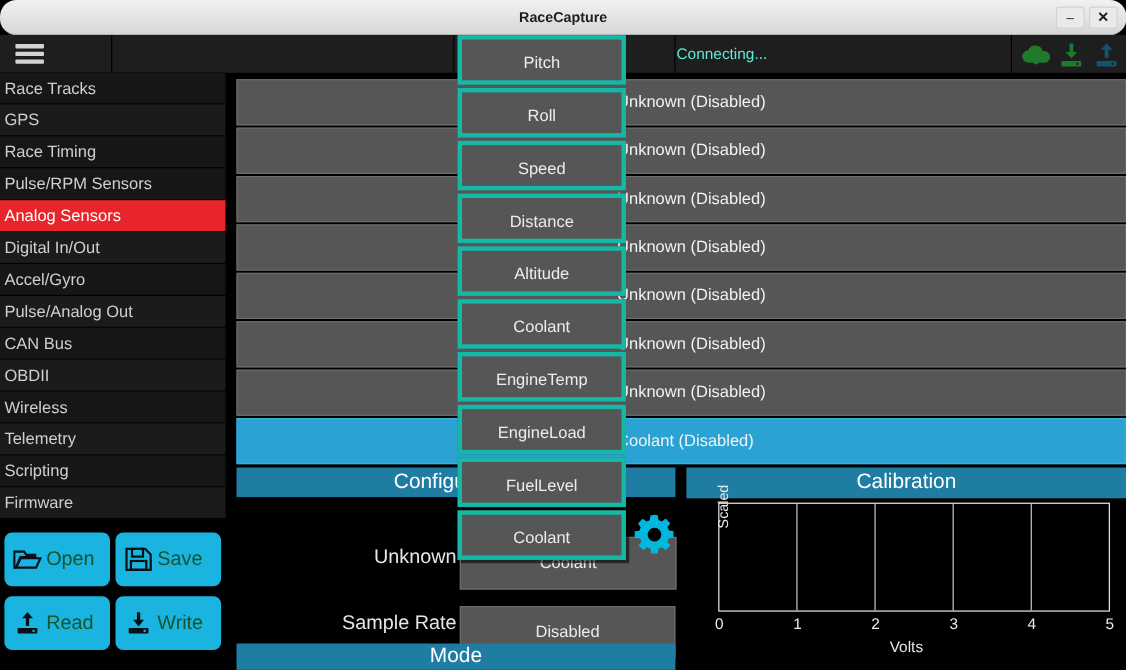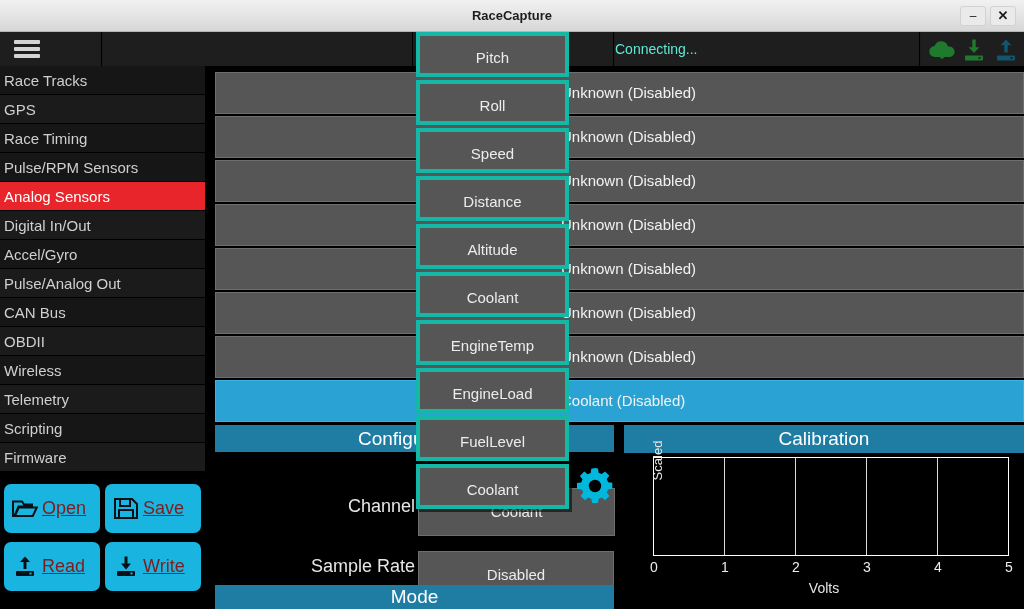--- a/index.html
+++ b/index.html
@@ -9,20 +9,21 @@
     font-family: "Liberation Sans", sans-serif;
     overflow: hidden;
   }
   #app { position: relative; width: 1024px; height: 609px; background: #000; }
 
   
   .titlebar {
     position: absolute; left: 0; top: 0; width: 1024px; height: 32px;
     background: linear-gradient(to bottom, #f1f1f1 0%, #e3e3e3 55%, #d6d6d6 100%);
     border-bottom: 1px solid #b5b5b5;
+    border-radius: 15px;
   }
   .titlebar-title {
     position: absolute; left: 0; top: 0; width: 1024px; height: 32px;
     line-height: 32px; text-align: center;
     font-size: 13px; color: #1d1d1d; font-weight: bold;
   }
   .win-btn {
     position: absolute; top: 6px; width: 26px; height: 20px;
     background: #eaeaea; border: 1px solid #d2d2d2; border-radius: 3px;
     color: #1a1a1a; font-size: 12px; line-height: 18px; text-align: center;
@@ -71,21 +72,21 @@
   .side-item.alt { background: #1b1b1b; }
   .side-item.active { background: #e8252a; color: #fff; }
 
   .sidebtns { position: absolute; left: 0; top: 484px; width: 205px; height: 120px; }
   .sb {
     position: absolute; width: 96px; height: 49px; border-radius: 7px;
     background: #19b5e0; color: #04202a;
   }
   .sb .lbl {
     position: absolute; left: 38px; top: 0; height: 62px; line-height: 49px;
-    font-size: 18px; color: #7f1d1d; text-decoration: underline;
+    font-size: 18px; color: #14532d;
   }
   .sb .gly { position: absolute; left: 8px; top: 13px; width: 26px; height: 23px; }
   .sb1 { left: 4px;   top: 0;  }
   .sb2 { left: 105px; top: 0;  }
   .sb3 { left: 4px;   top: 58px; }
   .sb4 { left: 105px; top: 58px; }
 
   
   .rows { position: absolute; left: 215px; top: 72px; width: 809px; height: 352px; }
   .chrow {
@@ -296,21 +297,21 @@
       <span class="rtxt">Unknown (Disabled)</span>
     </div>
     <div class="chrow sel" style="top:308px">
       <span class="rtxt">Coolant (Disabled)</span>
     </div>
   </div>
 
   <div class="cfg-panel">
     <div class="panel-hdr">Configuration</div>
     <div class="cfg-body">
-      <div class="cfg-label cfg-lab-channel">Channel</div>
+      <div class="cfg-label cfg-lab-channel">Unknown</div>
       <div class="cfg-label cfg-lab-rate">Sample Rate</div>
       <div class="cfg-value-btn cfg-channel-btn">Coolant</div>
       <div class="cfg-value-btn cfg-rate-btn">Disabled</div>
     </div>
   </div>
   <div class="gear-icon">
     <svg viewBox="0 0 44 44" width="44" height="44" aria-hidden="true">
       <path fill="#00b7dd" d="M22 4l3 .5.6 4.2 3.1 1.3 3.4-2.6 4.3 4.3-2.6 3.4 1.3 3.1 4.2.6v6l-4.2.6-1.3 3.1 2.6 3.4-4.3 4.3-3.4-2.6-3.1 1.3-.6 4.2h-6l-.6-4.2-3.1-1.3-3.4 2.6-4.3-4.3 2.6-3.4-1.3-3.1L4 25v-6l4.2-.6 1.3-3.1-2.6-3.4 4.3-4.3 3.4 2.6 3.1-1.3.6-4.2z"></path>
       <circle cx="22" cy="22" r="6.2" fill="#000"></circle>
     </svg>

